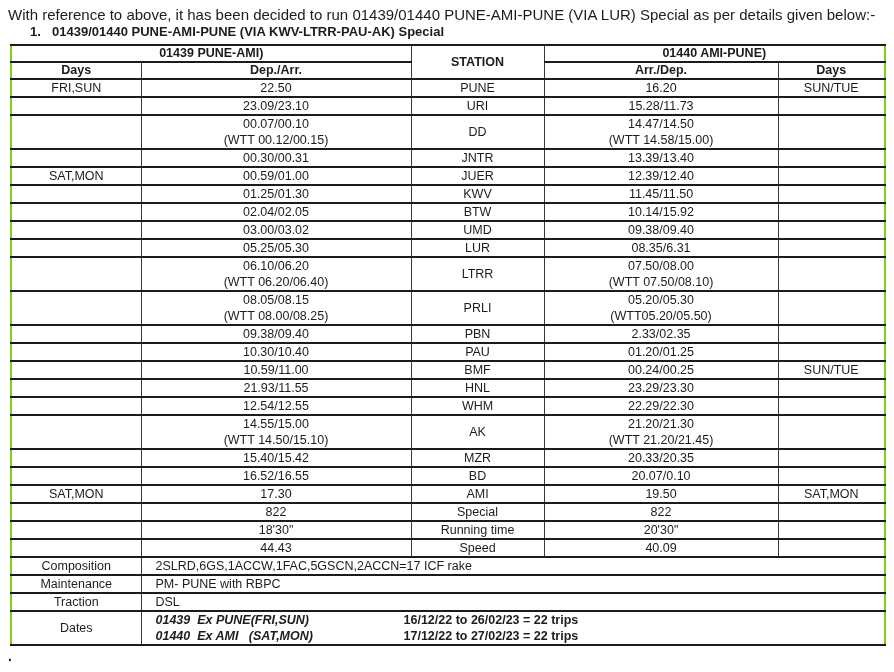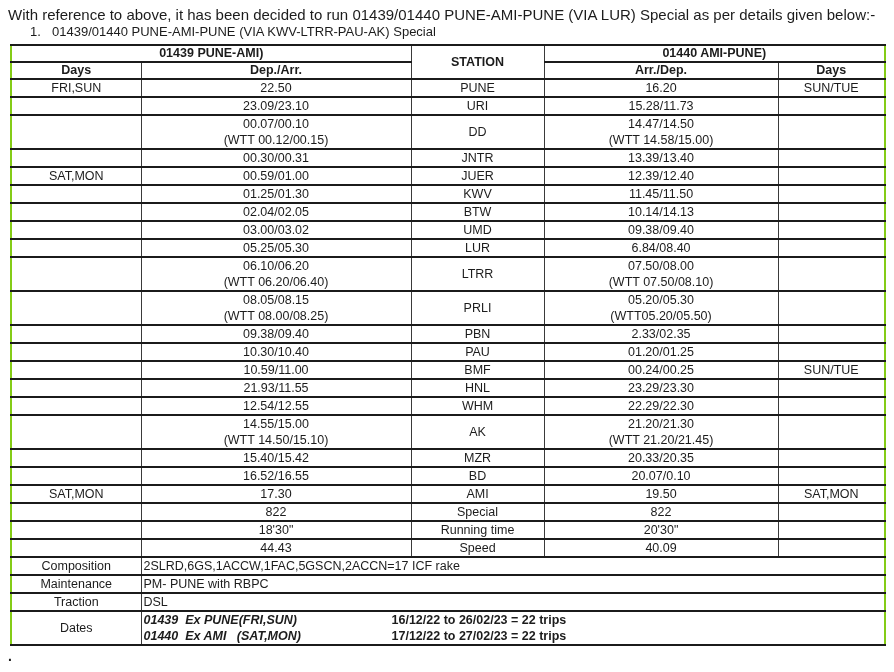--- a/index.html
+++ b/index.html
@@ -14,21 +14,21 @@
   .intro {
     margin: 7px 0 1px 8px;
     font-size: 15px;
     line-height: 16px;
     white-space: nowrap;
   }
   .heading {
     margin: 1px 0 4px 30px;
     font-size: 13px;
     line-height: 16px;
-    font-weight: normal;
+    font-weight: bold;
     white-space: nowrap;
   }
   .heading .num { display: inline-block; min-width: 22px; }
   table.timetable {
     border-collapse: collapse;
     table-layout: fixed;
     width: 874px;
     margin-left: 10px;
     border: 2px solid #84cc16;
   }
@@ -41,21 +41,21 @@
     font-size: 12.5px;
     line-height: 16px;
     text-align: center;
     vertical-align: middle;
     overflow: hidden;
     white-space: nowrap;
   }
   .timetable th { font-weight: bold; line-height: 15px; }
   .timetable td.value-cell {
     text-align: left;
-    padding-left: 2px;
+    padding-left: 14px;
   }
   .timetable td.value-cell.bold { font-weight: bold; }
   .train-part {
     display: inline-block;
     min-width: 248px;
     text-align: left;
     white-space: pre;
     font-style: italic;
   }
   .trailing-dot {
@@ -135,35 +135,35 @@
         <td></td>
         <td>01.25/01.30</td>
         <td>KWV</td>
         <td>11.45/11.50</td>
         <td></td>
       </tr>
       <tr>
         <td></td>
         <td>02.04/02.05</td>
         <td>BTW</td>
-        <td>10.14/14.13</td>
+        <td>10.14/15.92</td>
         <td></td>
       </tr>
       <tr>
         <td></td>
         <td>03.00/03.02</td>
         <td>UMD</td>
         <td>09.38/09.40</td>
         <td></td>
       </tr>
       <tr>
         <td></td>
         <td>05.25/05.30</td>
         <td>LUR</td>
-        <td>6.84/08.40</td>
+        <td>08.35/6.31</td>
         <td></td>
       </tr>
       <tr>
         <td></td>
         <td>06.10/06.20<br>(WTT 06.20/06.40)</td>
         <td>LTRR</td>
         <td>07.50/08.00<br>(WTT 07.50/08.10)</td>
         <td></td>
       </tr>
       <tr>

